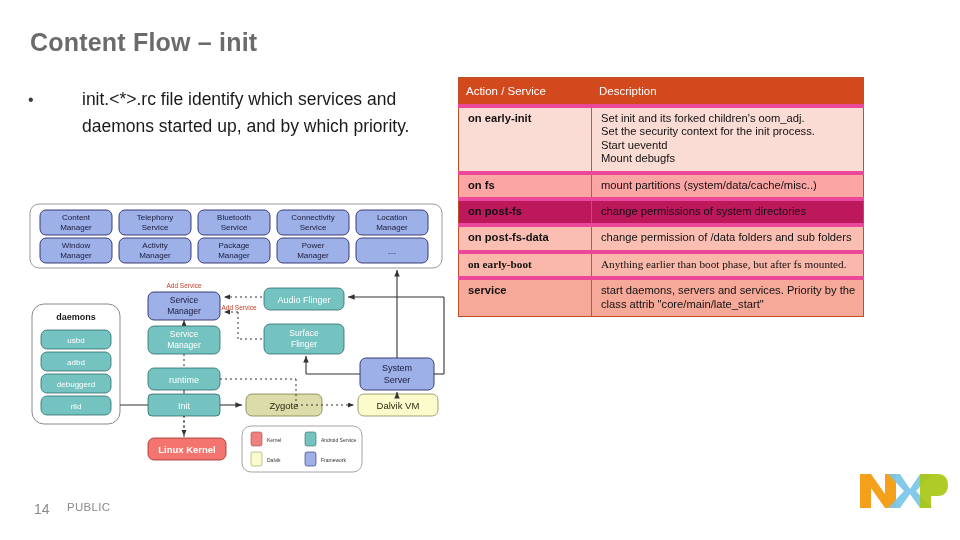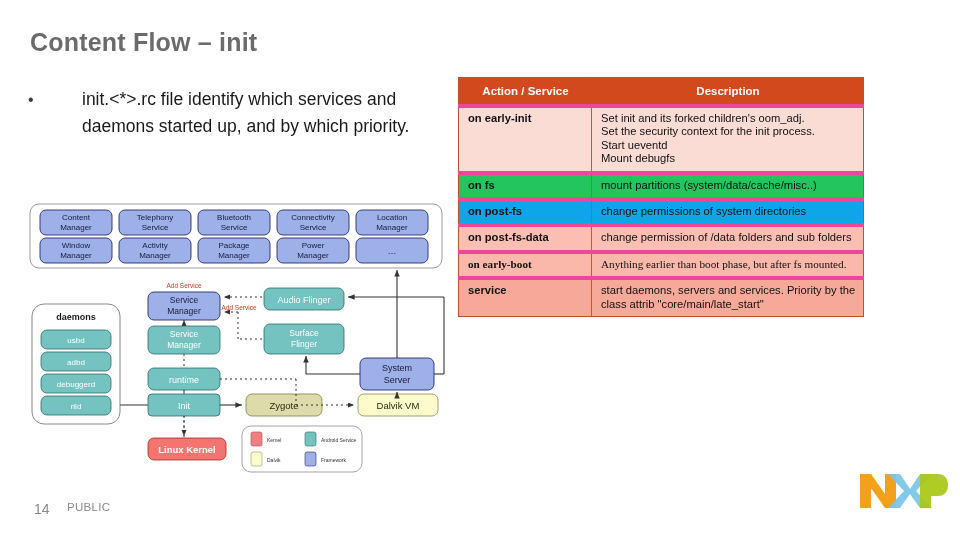--- a/index.html
+++ b/index.html
@@ -66,22 +66,22 @@
     border-collapse: collapse;
     table-layout: fixed;
     border: 1px solid #c0502a;
   }
   #init-table col.c1 { width: 133px; }
   #init-table col.c2 { width: 272px; }
   #init-table th {
     background: #d2491e;
     color: #ffffff;
     font-size: 11.5px;
-    font-weight: bold;
-    text-align: center;
+    font-weight: normal;
+    text-align: left;
     padding: 4px 6px 4px 7px;
     border-right: 1px solid #d2491e;
     vertical-align: middle;
     height: 18px;
   }
   #init-table td {
     font-size: 11.2px;
     color: #111111;
     padding: 4px 7px 5px 9px;
     border-top: 4px solid #ec4899;
@@ -92,22 +92,22 @@
   #init-table td.action {
     font-weight: bold;
     white-space: nowrap;
   }
   #init-table td:last-child { border-right: none; }
   .tline { display: block; }
 
   
   tr.r0 td { background: #fbdcd5; }
   tr.r1 td { background: #fbd5cc; }
-  tr.r2 td { background: #22c55e; margin-top: 47px; }
-  tr.r3 td { background: #0ea5e9; }
+  tr.r2 td { background: #fca5a5; margin-top: 47px; }
+  tr.r3 td { background: #be185d; }
   tr.r4 td { background: #fabfb2; }
   tr.r5 td { background: #f9b8a9; font-family: Liberation Serif, serif; }
   tr.r6 td { background: #f8b1a1; }
   tr.r7 td { background: #f7a999; }
 
   
   #footer-page {
     position: absolute;
     left: 34px; top: 501px;
     font-size: 14px;

